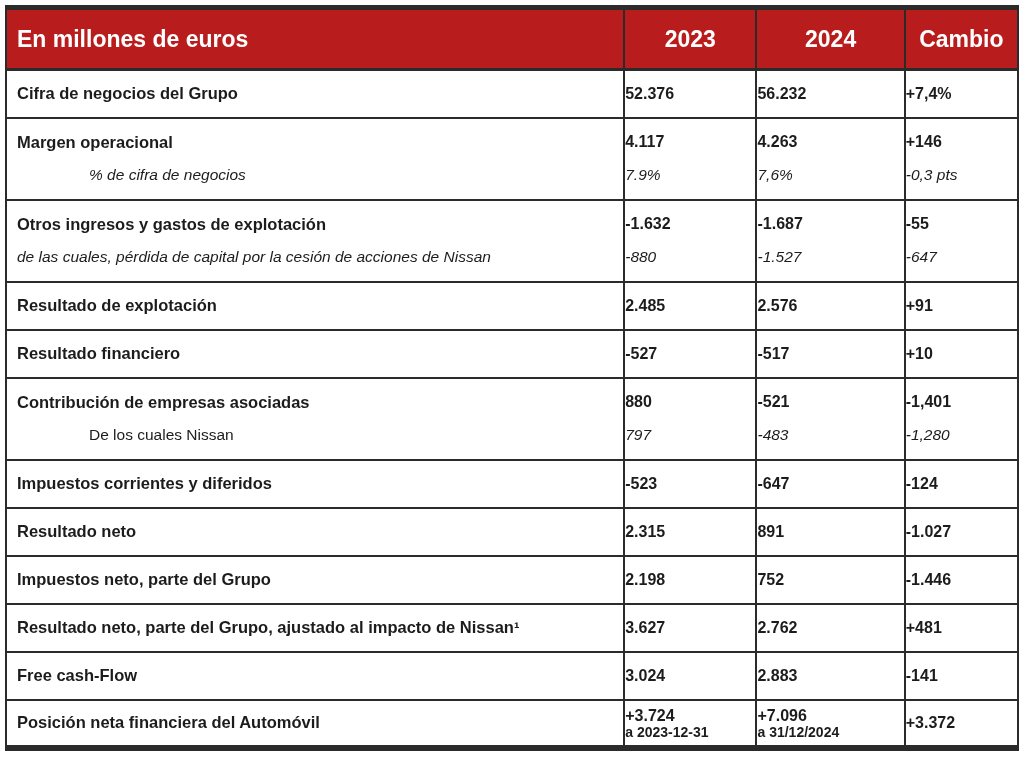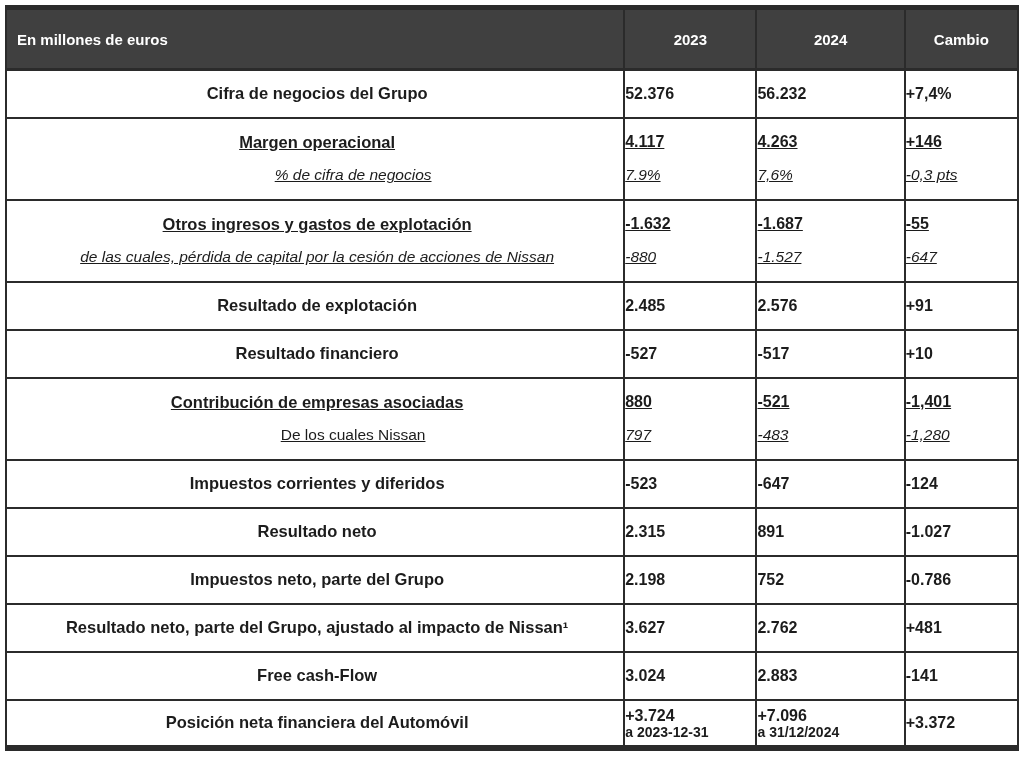--- a/index.html
+++ b/index.html
@@ -30,39 +30,39 @@
 
   th, td {
     border: 2px solid #2b2b2b;
     padding: 0;
     vertical-align: middle;
   }
 
   
   tr.head { height: 62px; }
   tr.head th {
-    background: #404040;
+    background: #b91c1c;
     color: #ffffff;
     font-weight: bold;
-    font-size: 15px;
+    font-size: 23px;
     border-bottom: 3px solid #2b2b2b;
   }
   th.unit {
     text-align: left;
     padding-left: 10px;
   }
   th.year { text-align: center; }
 
   
   tr.single { height: 48px; }
-  tr.double { height: 80px; text-decoration: underline; }
+  tr.double { height: 80px; }
   tr.last   { height: 48px; margin-left: 35px; }
 
   td.label-cell {
-    text-align: center;
+    text-align: left;
     padding-left: 10px;
     padding-right: 6px;
   }
   td.val-cell { }
 
   .main-label {
     font-weight: bold;
     font-size: 16.5px;
   }
   .main-val {
@@ -275,21 +275,21 @@
       <td class="label-cell">
             <div class="main-label">Impuestos neto, parte del Grupo</div>
           </td>
       <td class="val-cell">
             <div class="main-val">2.198</div>
           </td>
       <td class="val-cell">
             <div class="main-val">752</div>
           </td>
       <td class="val-cell">
-            <div class="main-val">-0.786</div>
+            <div class="main-val">-1.446</div>
           </td>
     </tr>
 
     <tr class="single">
       <td class="label-cell">
             <div class="main-label">Resultado neto, parte del Grupo, ajustado al impacto de Nissan¹</div>
           </td>
       <td class="val-cell">
             <div class="main-val">3.627</div>
           </td>

